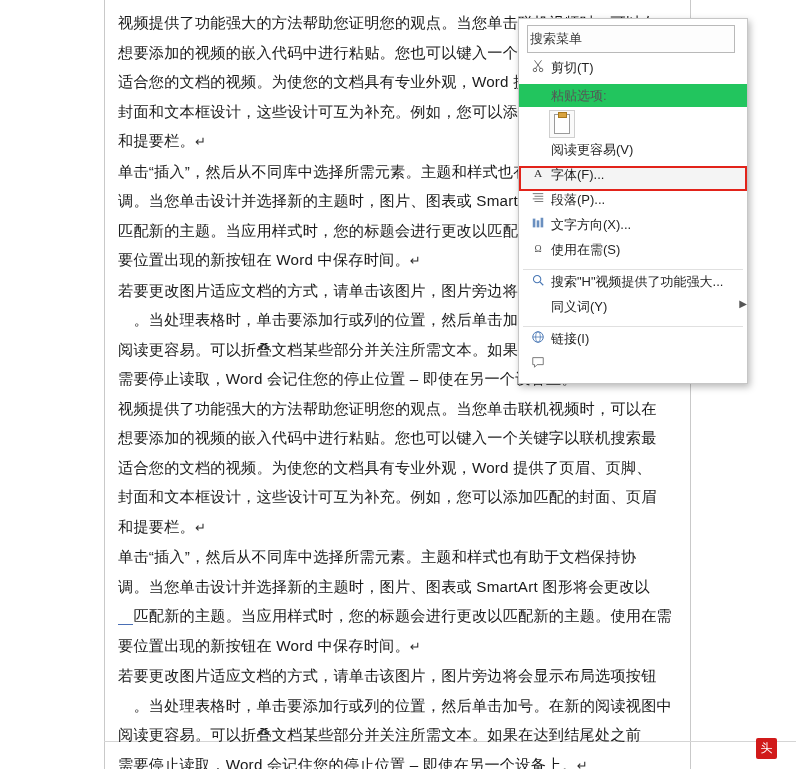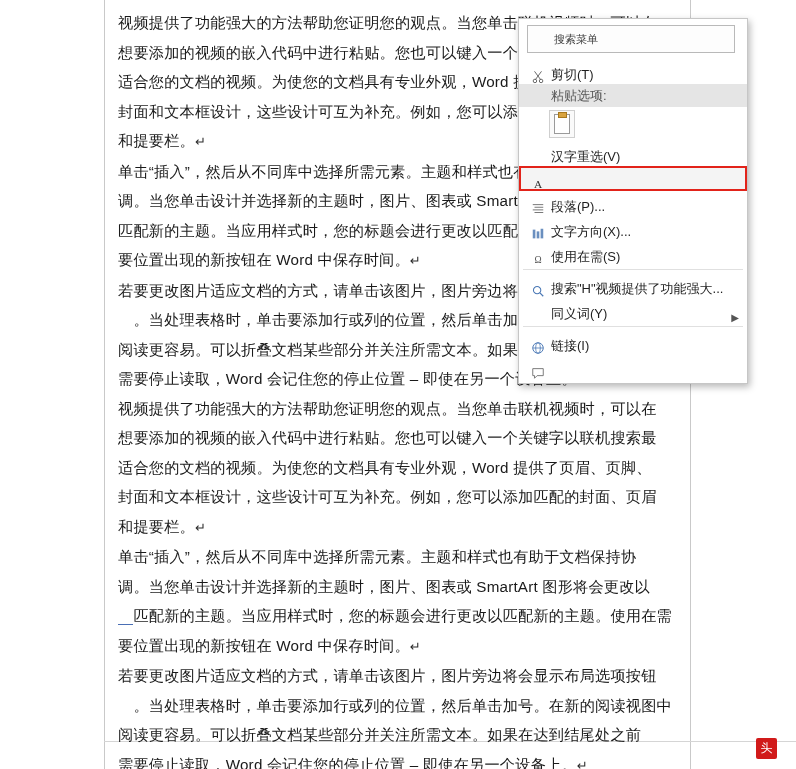--- a/index.html
+++ b/index.html
@@ -80,30 +80,29 @@
     color: #1e1e1e;
     padding-bottom: 3px;
   }
   .menu-searchbox {
     margin: 6px 12px 6px 8px;
     height: 26px;
     border: 1px solid #b9b9b9;
     background: #fdfdfd;
     display: flex;
     align-items: center;
-    padding-left: 26px;
+    padding-left: 2px;
     color: #3b3b3b;
-    font-size: 11px;
+    font-size: 13px;
   }
   .menu-item {
     display: flex;
-    align-items: flex-end;
+    align-items: flex-start;
     height: 25px;
     padding-left: 6px;
-    padding-right: 8px;
     position: relative;
     white-space: nowrap;
   }
   .menu-icon {
     width: 26px;
     min-width: 26px;
     display: flex;
     align-items: center;
     justify-content: center;
     color: #4a4a4a;
@@ -112,21 +111,21 @@
     flex: 1;
     overflow: hidden;
     text-overflow: ellipsis;
   }
   .menu-sep {
     height: 1px;
     background: #e0e0e0;
     margin: 3px 4px;
   }
   .paste-header {
-    background: #e5e5e5;
+    background: #22c55e;
     color: #555;
     height: 23px;
     display: flex;
     align-items: center;
     padding-left: 32px;
     font-size: 13px;
   }
   .paste-row {
     height: 34px;
     display: flex;
@@ -258,29 +257,30 @@
     </div>
 
     <div class="paste-row">
       <div class="paste-btn">
         <div class="clip"></div>
       </div>
     </div>
 
     <div class="menu-item">
       <span class="menu-icon"></span>
-      <span class="menu-label">汉字重选(V)</span>
+      <span class="menu-label">阅读更容易(V)</span>
     </div>
 
     <div class="menu-item highlighted">
       <span class="menu-icon">
         <svg class="icon-svg" width="14" height="14" viewBox="0 0 16 16">
           <text x="8" y="13" font-size="13" text-anchor="middle" fill="#333" font-family="Liberation Serif, serif">A</text>
         </svg>
       </span>
+      <span class="menu-label">字体(F)...</span>
     </div>
 
     <div class="menu-item">
       <span class="menu-icon">
         <svg class="icon-svg" width="14" height="14" viewBox="0 0 16 16">
           <line x1="2" y1="3" x2="14" y2="3" stroke="#666" stroke-width="1"></line>
           <line x1="4" y1="6" x2="14" y2="6" stroke="#666" stroke-width="1"></line>
           <line x1="2" y1="9" x2="14" y2="9" stroke="#666" stroke-width="1"></line>
           <line x1="4" y1="12" x2="14" y2="12" stroke="#666" stroke-width="1"></line>
         </svg>

